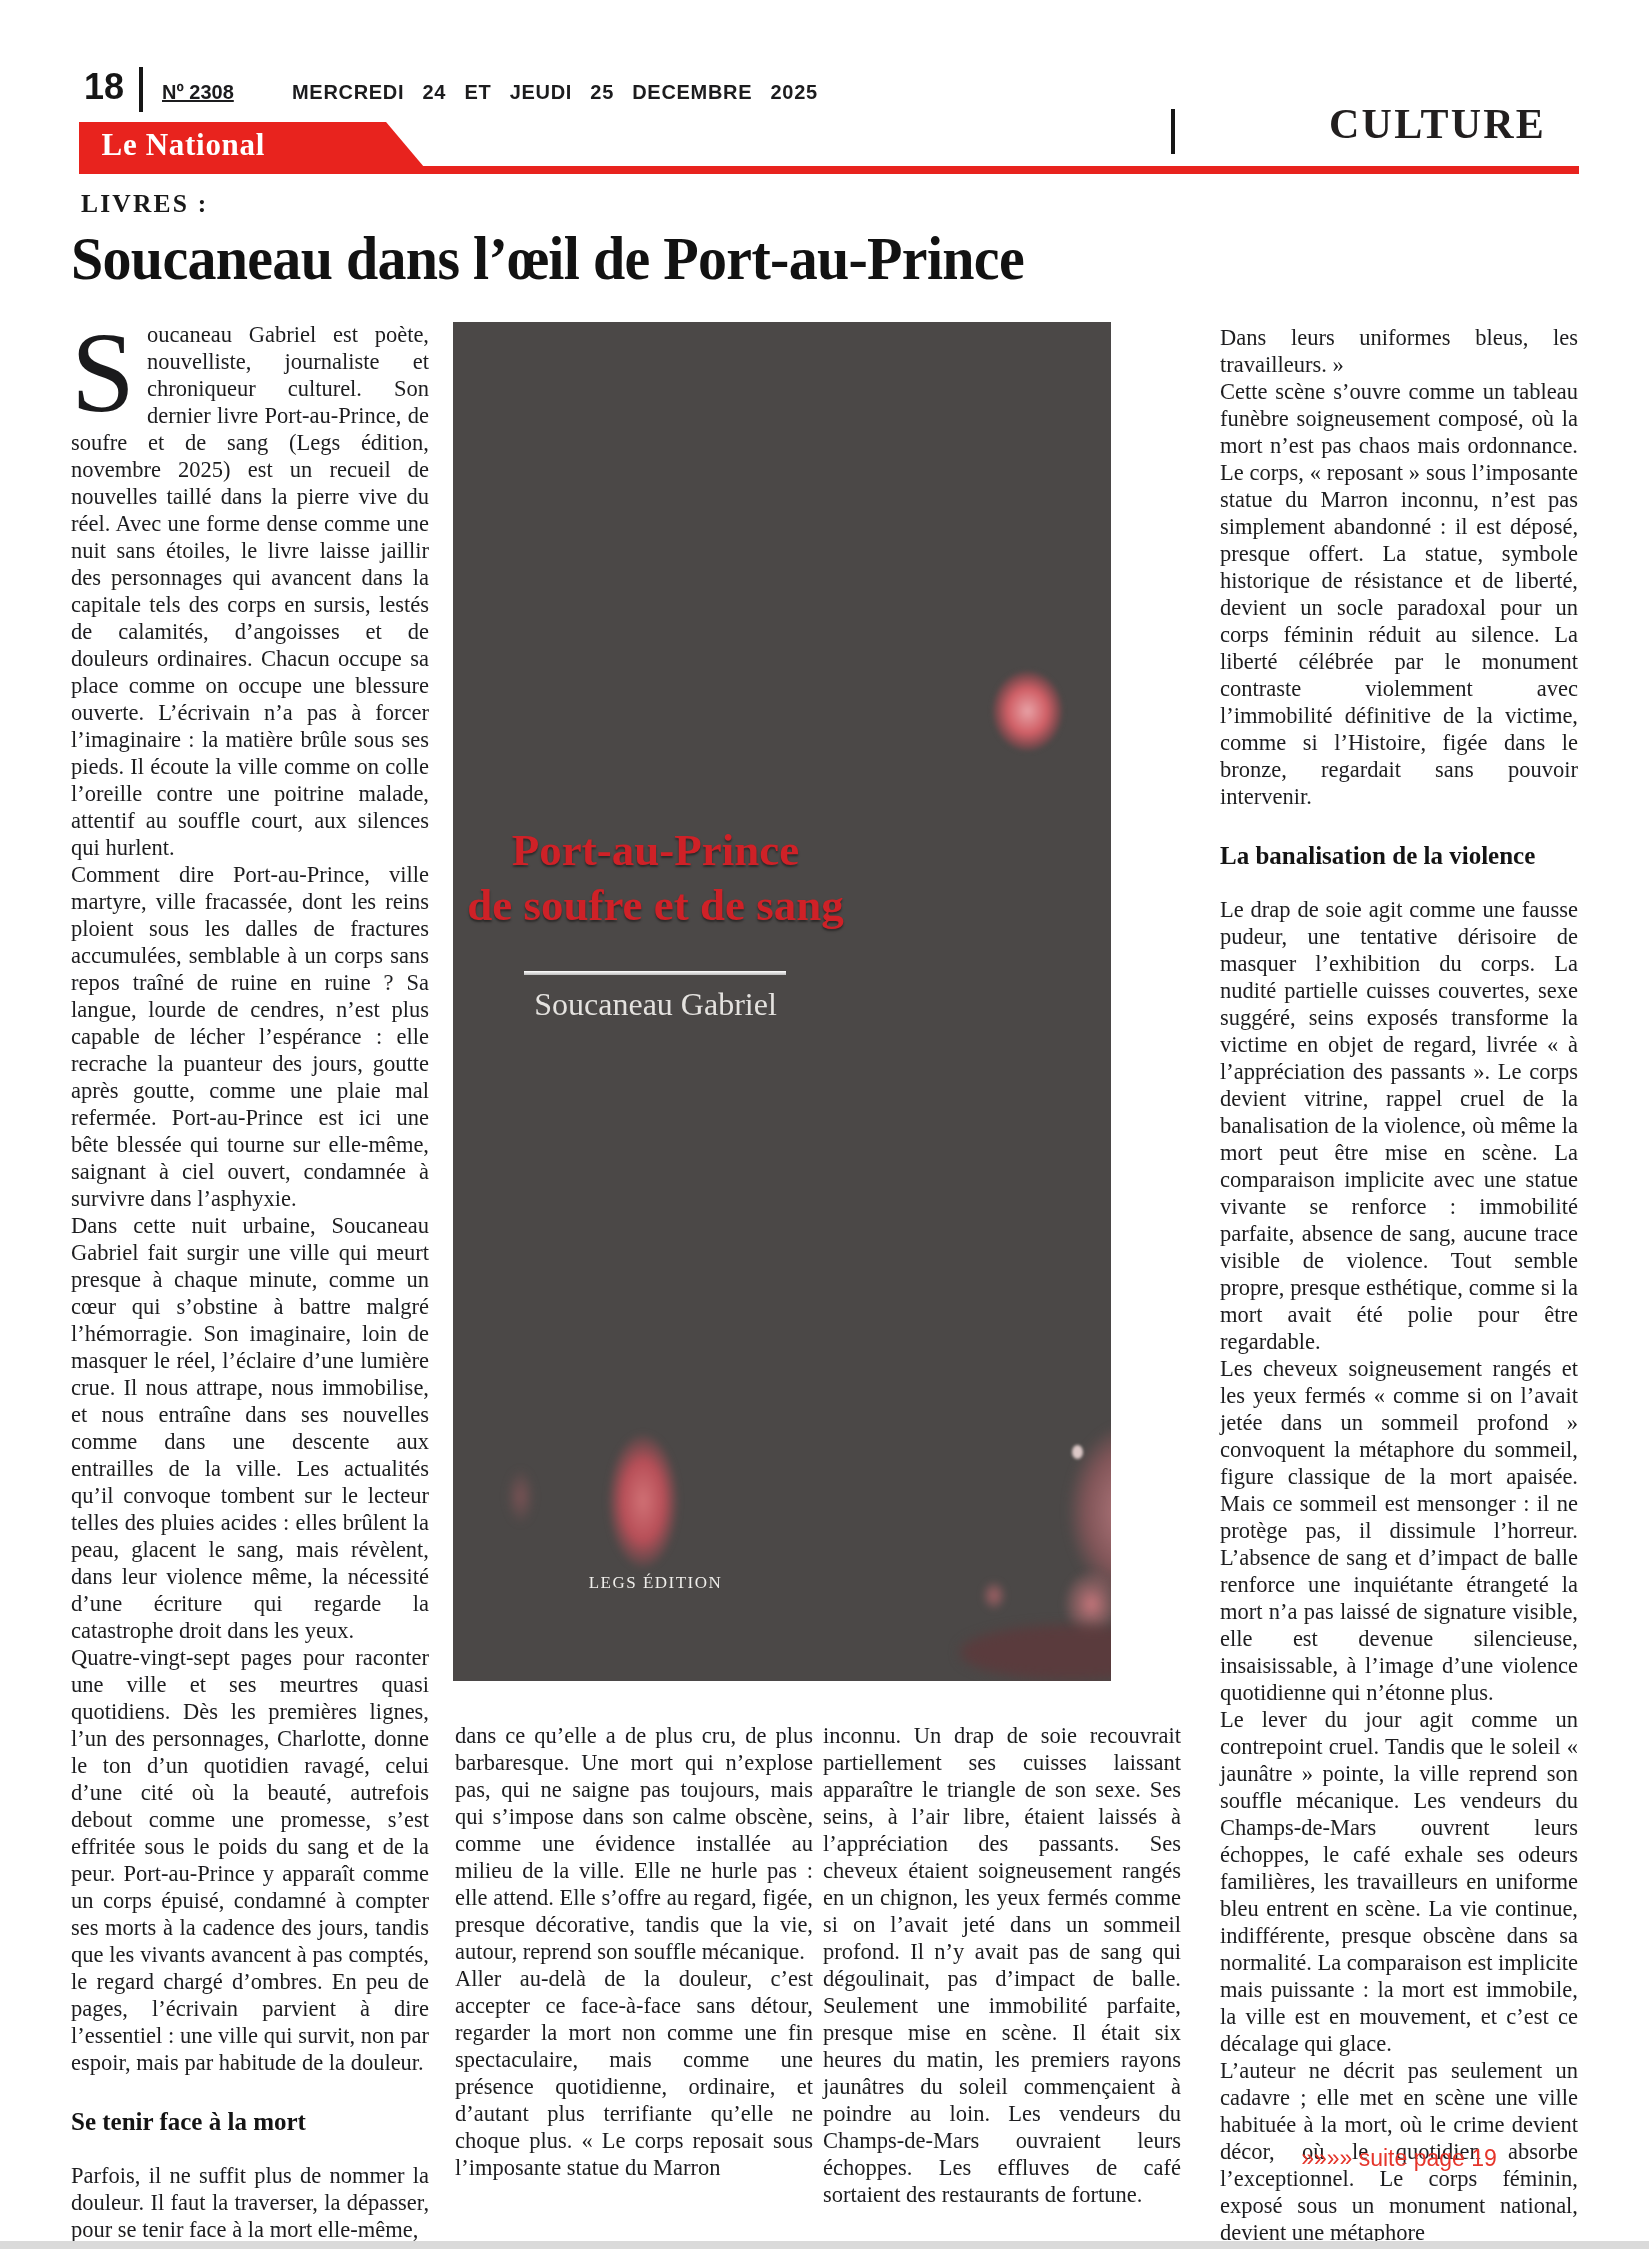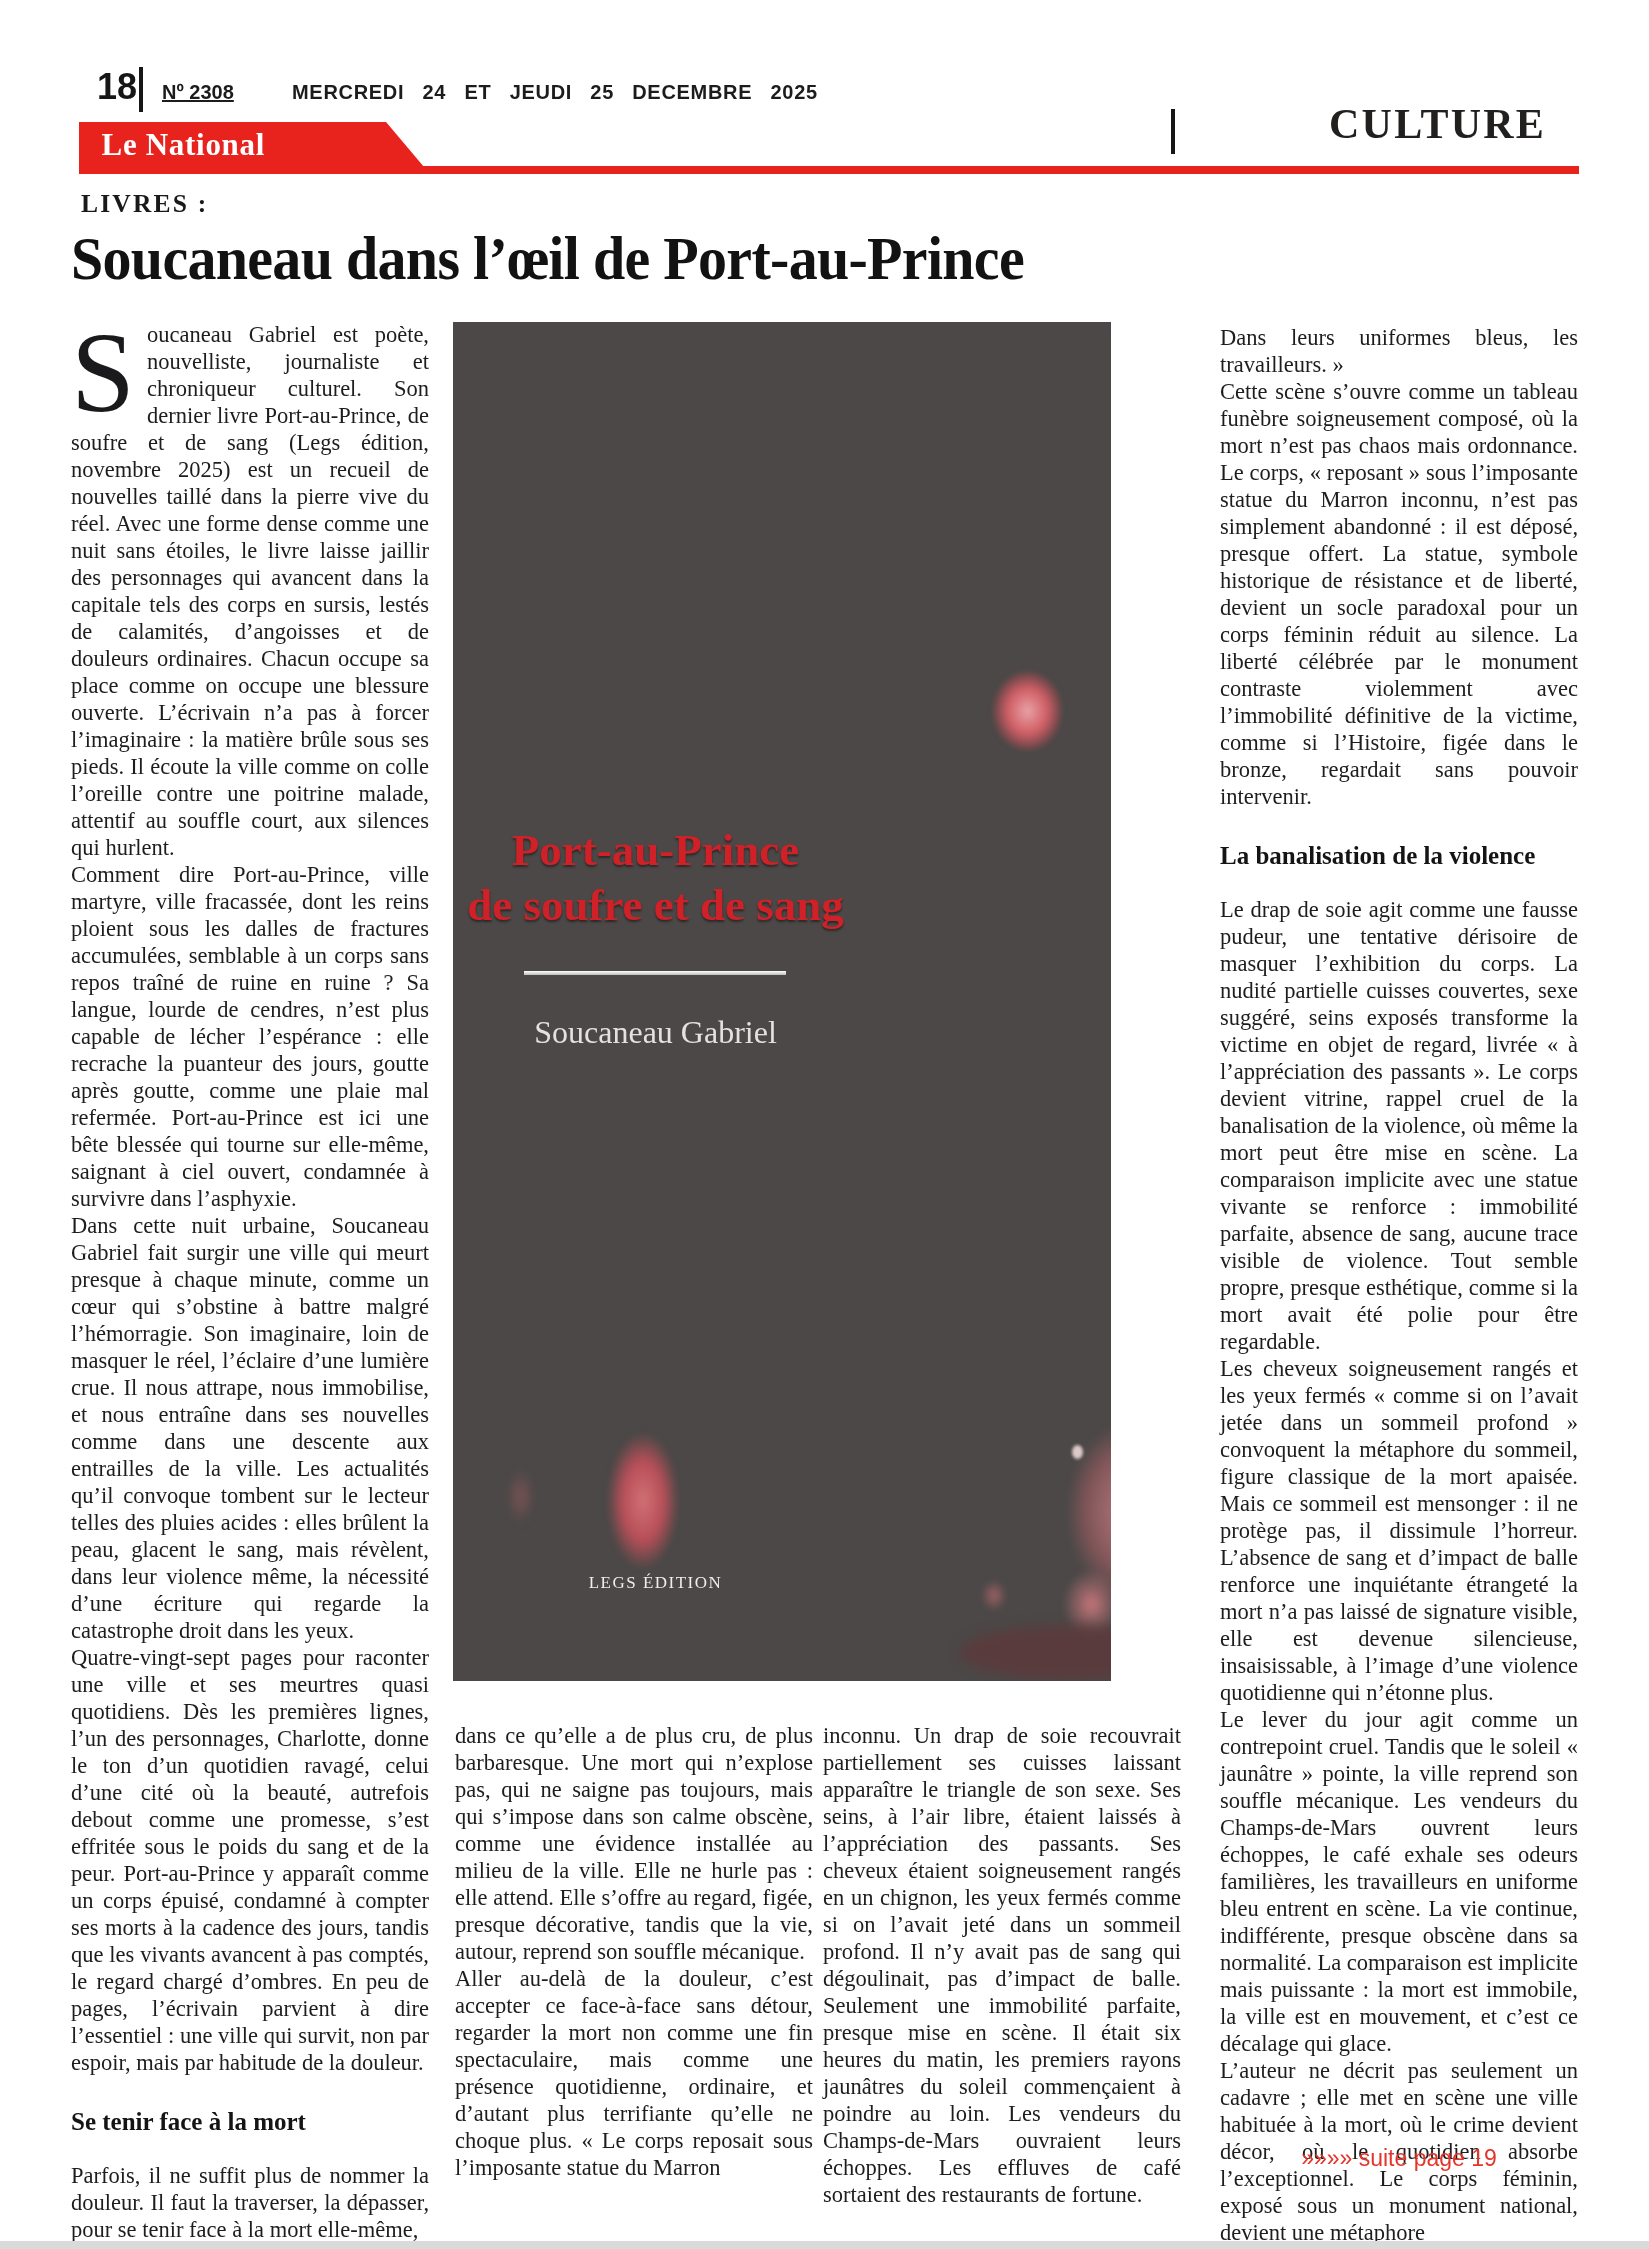--- a/index.html
+++ b/index.html
@@ -3,21 +3,21 @@
 <meta charset="utf-8">
 <style>
   html,body { margin:0; padding:0; }
   body {
     width:1650px; height:2250px; position:relative; background:#ffffff;
     font-family:"Liberation Serif", serif; color:#1c1c1e; overflow:hidden;
   }
   .abs { position:absolute; }
 
   
-  #page-number { left:84px; top:66px; font:700 36px "Liberation Sans", sans-serif; color:#161616;margin-left:13px; }
+  #page-number { left:84px; top:66px; font:700 36px "Liberation Sans", sans-serif; color:#161616; }
   .hdr-bar { left:139px; top:67px; width:3.7px; height:45px; background:#161616; }
   #issue-number { left:162px; top:81px; font:700 20px "Liberation Sans", sans-serif;text-decoration:underline; }
   #edition-date { left:292px; top:81px; font:700 20px "Liberation Sans", sans-serif; word-spacing:12px; letter-spacing:0.7px; }
   .sep-bar { left:1171px; top:109px; width:3.7px; height:45px; background:#161616; }
   #section-title { left:1200px; top:100px; width:346px; text-align:right; font:700 42px "Liberation Serif", serif; letter-spacing:2.2px; color:#221f1f; }
 
   #masthead-banner { left:79px; top:122px; width:345px; height:45px; background:#e8231e;
     clip-path:polygon(0 0, 89% 0, 100% 100%, 0 100%); }
   #masthead-banner .mh-text { position:absolute; left:22.5px; top:4.5px; font:700 31px "Liberation Serif", serif; color:#ffffff; letter-spacing:0.7px; }
   #red-rule { left:79px; top:166px; width:1500px; height:8.2px; background:#e8231e; }
@@ -38,21 +38,21 @@
   #col3 { left:823px; top:1722px; }
   #col4 { left:1220px; top:324px; }
 
   
   #cover { left:453px; top:322px; width:658px; height:1359px; background:#4b4847; overflow:hidden; }
   .cover-text { position:absolute; left:0; width:405px; text-align:center; }
   #cover-title { top:501px; font-weight:700; font-size:45px; line-height:55px; color:#cf2127;
     text-shadow:0 1.5px 2.2px rgba(0,0,0,.45); }
   #cover-rule { position:absolute; left:71px; top:649px; width:262px; height:3.7px;
     background:linear-gradient(#ffffff,#bdbdbd); }
-  #cover-author { top:692px; font-size:32px; color:#e4e2df; }
+  #cover-author { top:664px; font-size:32px; color:#e4e2df; }
   #cover-publisher { top:1251px; font-size:17px; letter-spacing:1.5px; color:#efeeeb; }
 
   .blob { position:absolute; border-radius:50%; }
   .blob-top { left:528px; top:336px; width:93px; height:106px; filter:blur(2.2px);
     background:radial-gradient(closest-side, #e8a2a6 0%, #d05f66 42%, #7e4a4e 66%, rgba(75,72,71,0) 78%); }
   .blob-big { left:145px; top:1093px; width:90px; height:172px; filter:blur(3px);
     background:radial-gradient(closest-side, #d07175 0%, #b84f58 45%, rgba(75,72,71,0) 80%); }
   .blob-left-faint { left:49px; top:1137px; width:37px; height:75px; filter:blur(4.5px);
     background:radial-gradient(closest-side, rgba(164,92,97,.55), rgba(75,72,71,0) 75%); }
   .blob-right-lg { left:597px; top:1077px; width:162px; height:225px; filter:blur(4.5px);

